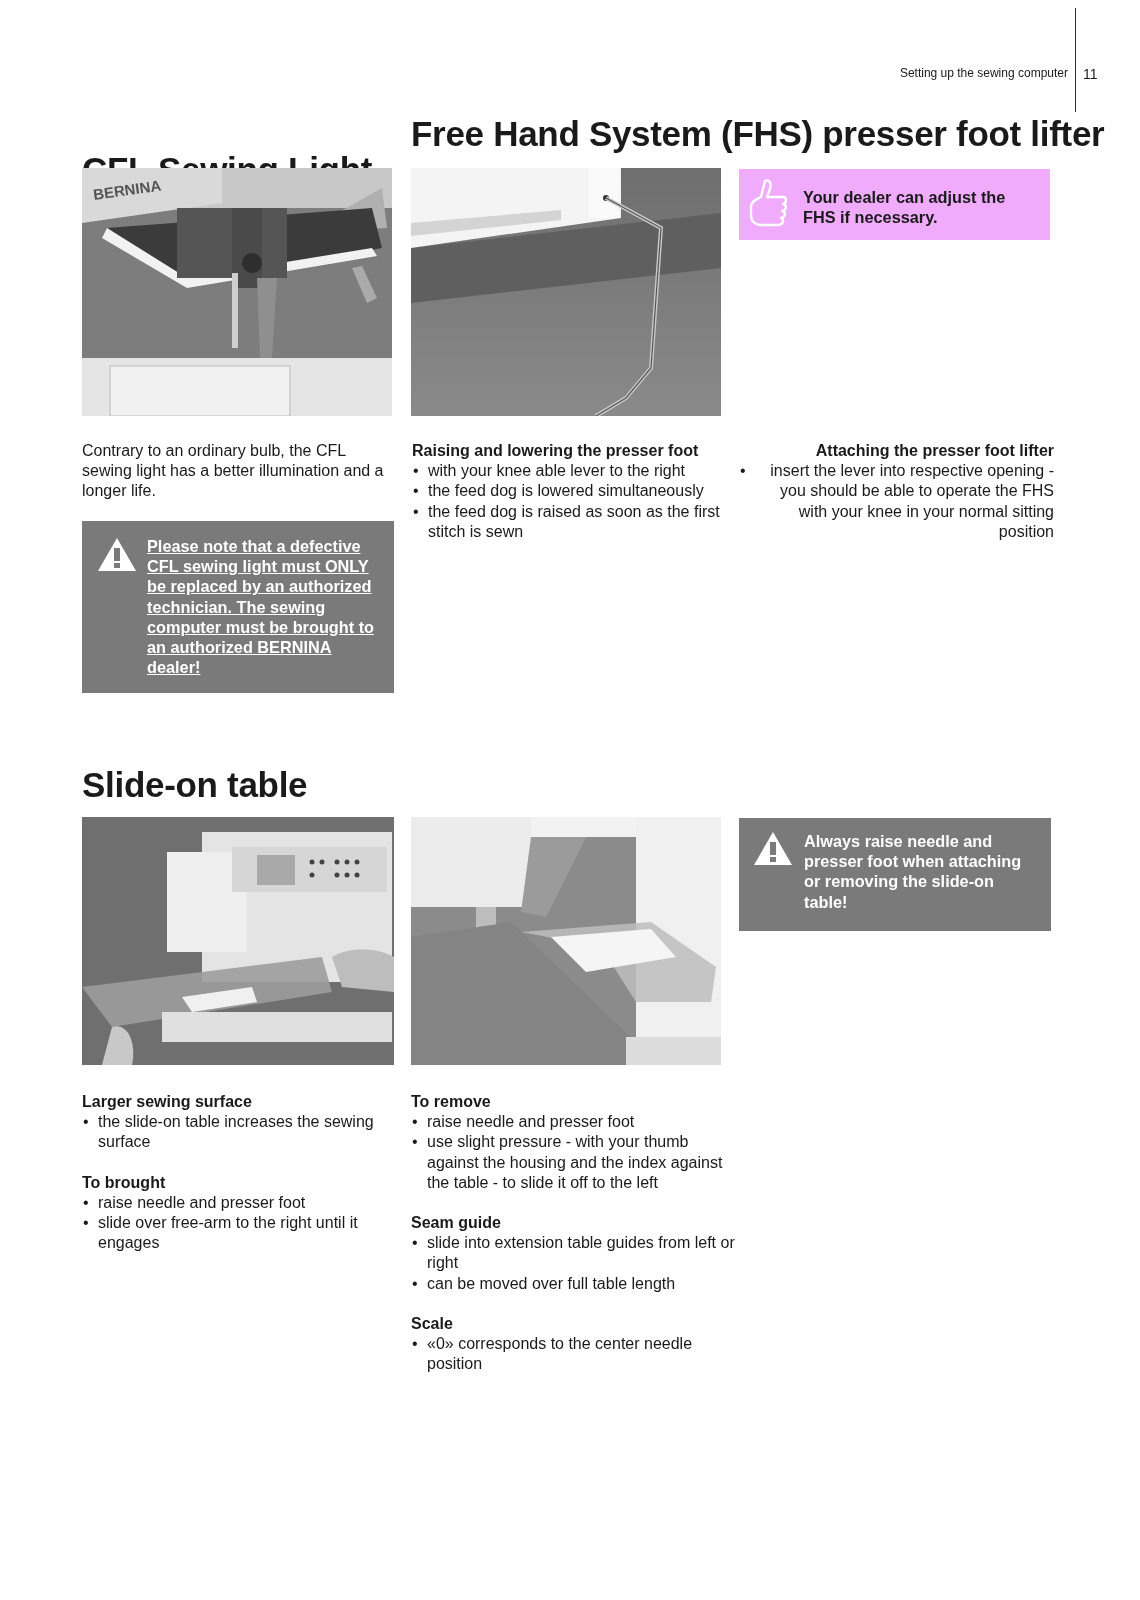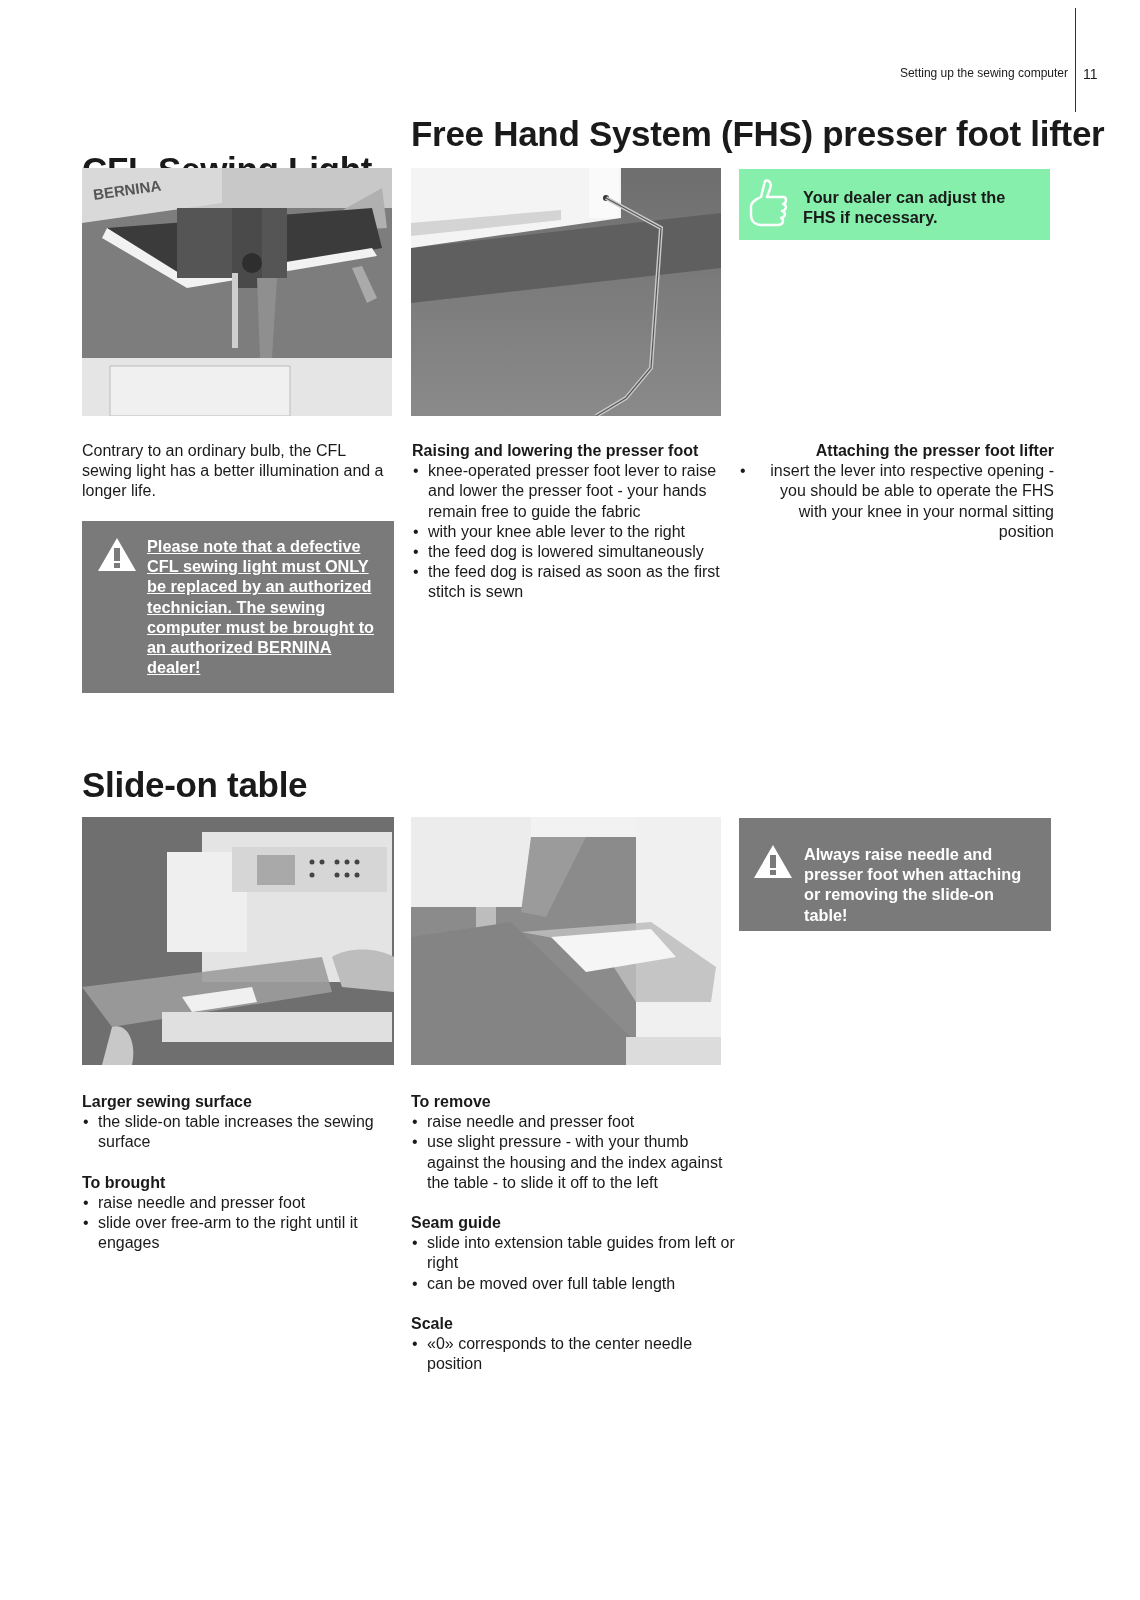--- a/index.html
+++ b/index.html
@@ -9,21 +9,21 @@
     .page-num { position: absolute; left: 1083px; top: 66px; font-size: 14px; }
     .section-title-text { position: absolute; right: 72px; top: 66px; font-size: 12px; }
 
     h1 { position: absolute; font-size: 35px; font-weight: bold; letter-spacing: -0.3px; color: #1a1a1a; white-space: nowrap; }
 
     .photo { position: absolute; overflow: hidden; }
 
     .note { position: absolute; display: flex; align-items: flex-start; }
     .note .txt { font-weight: bold; font-size: 16.3px; line-height: 20.2px; }
     .note.dark { background: #7a7a7a; color: #ffffff; }
-    .note.light { background: #86efac; color: #1a1a1a; }
+    .note.light { background: #f0abfc; color: #1a1a1a; }
 
     .body-text { position: absolute; font-size: 16px; line-height: 20.2px; color: #1a1a1a; }
     .block { margin-bottom: 20px; }
     .block h3 { font-size: 16px; font-weight: bold; line-height: 20.2px; }
     .block ul { list-style: none; }
     .block li { position: relative; padding-left: 16px; }
     .block li::before { content: "\2022"; position: absolute; left: 1px; top: 0; }
   </style>
 </head>
 <body>
@@ -96,21 +96,20 @@
         <path d="M20,4 C24,2 27,6 25,12 L22,20 L38,20 C42,20 42,26 38,27 C42,28 42,33 37,34 C41,35 41,40 36,41 C39,42 39,47 34,48 L16,48 C10,48 6,44 6,38 L6,30 C6,24 12,22 16,20 Z" fill="none" stroke="#ffffff" stroke-width="2.4" stroke-linejoin="round"></path>
       </svg>
   </span>
   <span class="txt" style="margin-top:10px;">Your dealer can adjust the FHS if necessary.</span>
 </div>
 
 <div class="body-text" style="left:412px; top:441px; width:320px;">
   <div class="block">
     <h3>Raising and lowering the presser foot</h3>
     <ul>
-      <li>knee-operated presser foot lever to raise and lower the presser foot - your hands remain free to guide the fabric</li>
       <li>with your knee able lever to the right</li>
       <li>the feed dog is lowered simultaneously</li>
       <li>the feed dog is raised as soon as the first stitch is sewn</li>
     </ul>
   </div>
 </div>
 
 <div class="body-text" style="left:739px; top:441px; width:315px;text-align:right;">
   <div class="block">
     <h3>Attaching the presser foot lifter</h3>
@@ -156,21 +155,21 @@
     <rect x="225" y="0" width="85" height="248" fill="#f0f0f0"></rect>
     <polygon points="120,20 175,20 135,100 110,95" fill="#9b9b9b"></polygon>
     <rect x="65" y="90" width="20" height="55" fill="#bdbdbd"></rect>
     <polygon points="0,120 100,105 230,230 230,248 0,248" fill="#848484"></polygon>
     <polygon points="110,115 240,105 305,150 300,185 225,185 190,130" fill="#bdbdbd" opacity="0.85"></polygon>
     <polygon points="140,120 240,112 265,140 175,155" fill="#f5f5f5"></polygon>
     <rect x="215" y="220" width="95" height="28" fill="#dcdcdc"></rect>
   </svg>
 </div>
 
-<div class="note dark" style="left:739px; top:818px; width:312px; height:113px; padding:26px 10px 0 14px;">
+<div class="note dark" style="left:739px; top:818px; width:312px; height:113px; padding:13px 10px 0 14px;">
   <span style="flex:0 0 40px; margin-top:0px; margin-right:11px;">
     <svg width="40" height="35" viewBox="0 0 40 35">
         <polygon points="20,1 39,34 1,34" fill="#ffffff"></polygon>
         <rect x="17" y="11" width="6" height="13" fill="#7a7a7a"></rect>
         <rect x="17" y="26" width="6" height="5" fill="#7a7a7a"></rect>
       </svg>
   </span>
   <span class="txt">Always raise needle and presser foot when attaching or removing the slide-on table!</span>
 </div>
 

